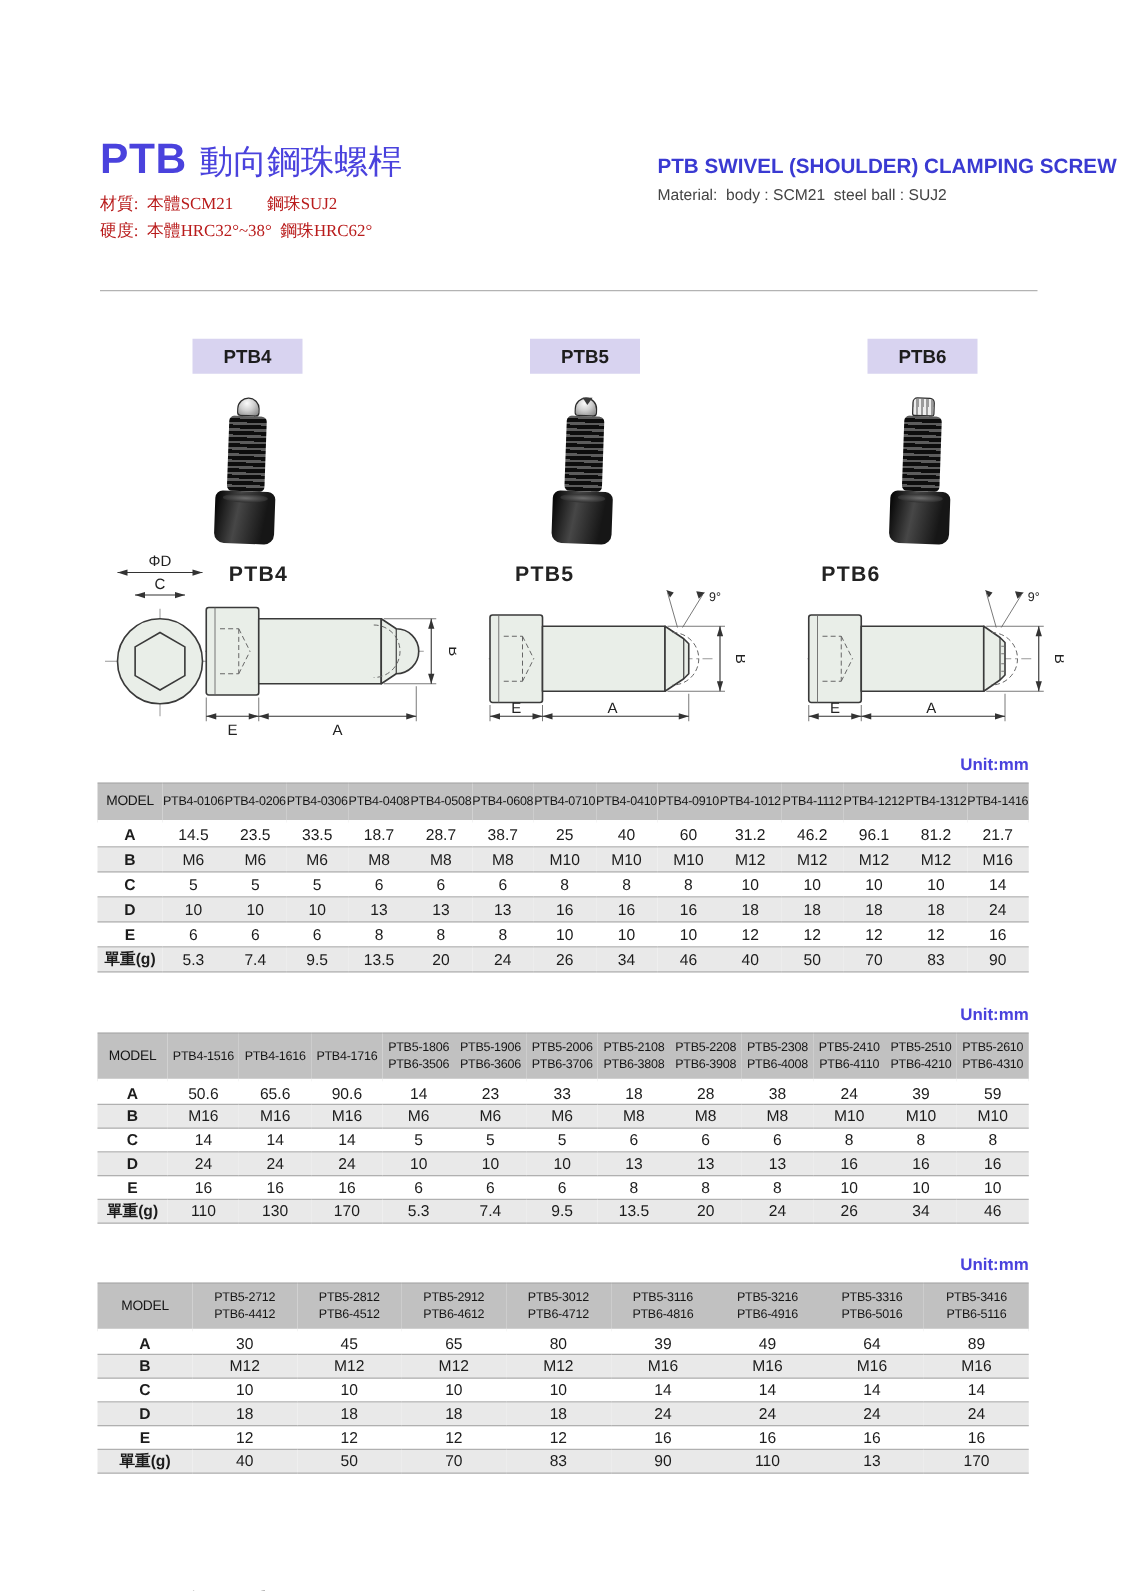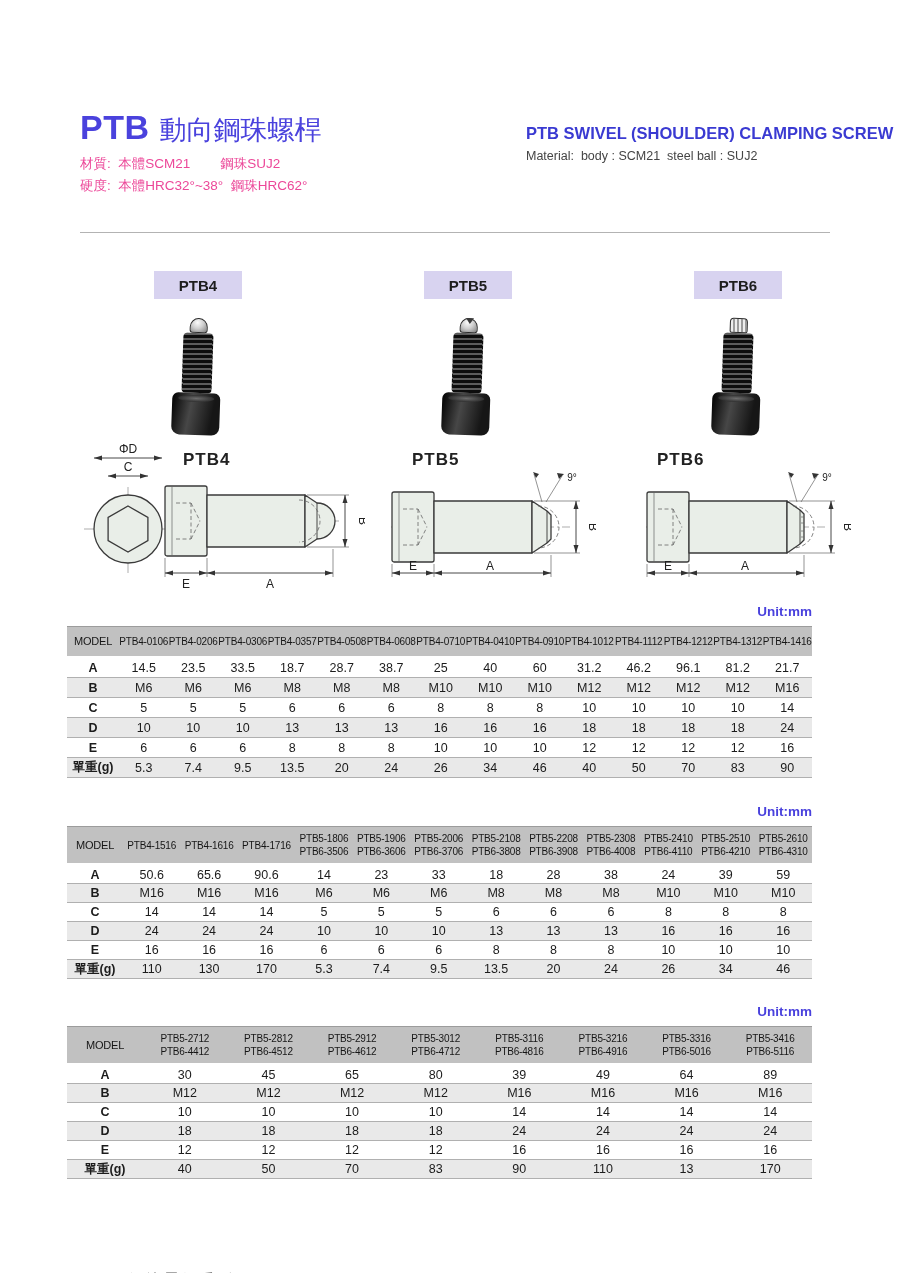--- a/index.html
+++ b/index.html
@@ -12,21 +12,21 @@
   }
   *{margin:0;padding:0;box-sizing:border-box;}
   body{background:#fff;font-family:"Liberation Sans",sans-serif;}
   .page{position:relative;width:900px;height:1273px;background:#fff;overflow:hidden;}
 
   
   .hdr-left{position:absolute;left:80px;top:108px;}
   .title-row{display:flex;align-items:baseline;gap:10px;color:var(--accent);}
   .title-code{font-size:34px;font-weight:bold;letter-spacing:0.5px;}
   .title-zh{font-size:27px;font-weight:normal;}
-  .spec-line{font-size:13.5px;color:#ec4899;margin-top:7px;white-space:pre-wrap;}
+  .spec-line{font-size:13.5px;color:#b91c1c;margin-top:7px;white-space:pre-wrap;font-family:Liberation Serif, serif;}
   .hdr-right{position:absolute;left:478px;top:124px;margin-left:48px;}
   .title-en{font-size:16.5px;font-weight:bold;color:#3a3ad2;}
   .spec-en{font-size:12.5px;color:#444;margin-top:6px;white-space:pre-wrap;}
   .rule{position:absolute;left:80px;top:232px;width:750px;height:0;border-top:1.5px solid #b3b3b3;}
 
   
   .plabel{position:absolute;top:271px;width:88px;height:28px;background:var(--label-bg);
     display:flex;align-items:center;justify-content:center;font-size:15px;font-weight:bold;color:#1d1d1d;}
 
   
@@ -45,21 +45,21 @@
   svg .thin{stroke:#666;stroke-width:0.7;fill:none;}
   svg .dash{stroke:#666;stroke-width:0.8;fill:none;stroke-dasharray:4 2.5;}
   svg .center{stroke:#8a8a8a;stroke-width:0.7;fill:none;stroke-dasharray:11 3 2 3;}
   svg .dim{stroke:#333;stroke-width:0.9;fill:none;}
   svg .arrow{fill:#333;stroke:none;}
   svg text{fill:#222;font-family:"Liberation Sans",sans-serif;}
   .dimlbl{font-size:12px;}
   .anglbl{font-size:10px;}
 
   
-  .tsec{position:absolute;left:67px;width:745px;}
+  .tsec{position:absolute;left:78px;width:745px;}
   .unit{font-size:13.5px;font-weight:bold;color:var(--accent);text-align:right;margin-bottom:7px;}
   table.dt{border-collapse:collapse;width:100%;table-layout:fixed;}
   table.dt thead th{background:var(--thead-bg);font-size:10px;font-weight:normal;color:#161616;
     text-align:center;white-space:pre-line;line-height:1.3;height:31px;
     border-top:1px solid #9c9c9c;border-bottom:3px solid #fff;letter-spacing:-0.2px;}
   table.dt thead th:first-child{font-size:11px;}
   table.t2 thead th,table.t3 thead th{height:38px;}
   table.dt tbody tr{border-top:1px solid #b0b0b0;}
   table.dt tbody tr:first-child{border-top:none;}
   table.dt tbody tr:last-child{border-bottom:1px solid #b0b0b0;margin-left:16px;}
@@ -256,21 +256,21 @@
 
   <div class="tsec" style="top:604px">
     <div class="unit">Unit:mm</div>
     <table class="dt t1">
         <thead>
           <tr>
             <th>MODEL</th>
             <th>PTB4-0106</th>
             <th>PTB4-0206</th>
             <th>PTB4-0306</th>
-            <th>PTB4-0357</th>
+            <th>PTB4-0408</th>
             <th>PTB4-0508</th>
             <th>PTB4-0608</th>
             <th>PTB4-0710</th>
             <th>PTB4-0410</th>
             <th>PTB4-0910</th>
             <th>PTB4-1012</th>
             <th>PTB4-1112</th>
             <th>PTB4-1212</th>
             <th>PTB4-1312</th>
             <th>PTB4-1416</th>

